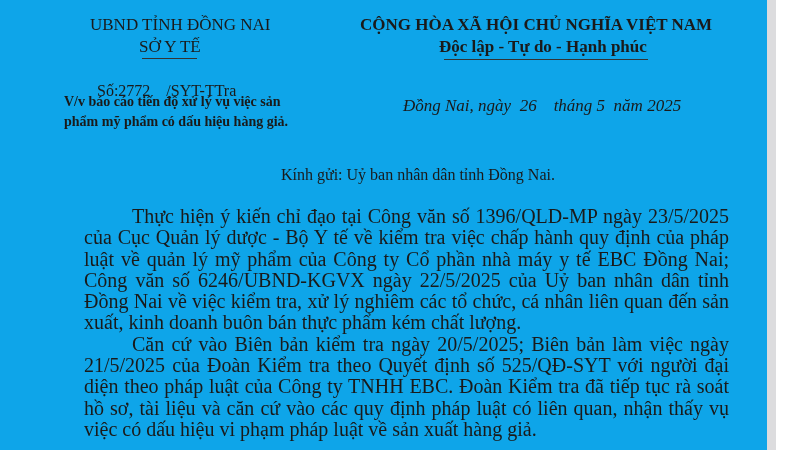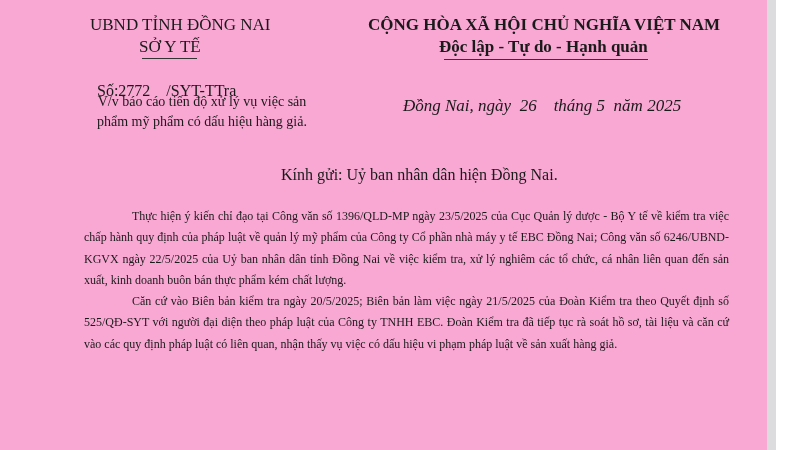--- a/index.html
+++ b/index.html
@@ -5,73 +5,73 @@
   html, body { margin: 0; padding: 0; }
   body {
     width: 800px; height: 450px; overflow: hidden;
     background: #ffffff;
     font-family: "Liberation Serif", "DejaVu Serif", serif;
     color: #1a1a1a;
     position: relative;
   }
   .page {
     position: absolute; left: 0; top: 0; width: 767px; height: 450px;
-    background: #f9a8d4;
+    background: #0ea5e9;
   }
   .sidebar-strip {
     position: absolute; left: 767px; top: 0; width: 9px; height: 450px;
     background: #dcdcde;
   }
   .right-blank {
     position: absolute; left: 776px; top: 0; width: 24px; height: 450px;
     background: #ffffff;
   }
   .left-head {
     position: absolute; left: 60px; top: 14px; width: 260px; text-align: center;
   }
   .agency { font-size: 17px; line-height: 22px; position: absolute; left: 30px; top: 0; white-space: nowrap; }
   .dept { font-size: 17px; font-weight: normal; line-height: 22px; position: absolute; left: 79px; top: 22px; white-space: nowrap; }
   .dept-rule { position: absolute; left: 82px; top: 44px; width: 55px; height: 1px; background: #333; }
   .docno { position: absolute; left: 97px; top: 70px; font-size: 16px; white-space: nowrap; margin-top: 12px; }
   .subject {
-    position: absolute; left: 84px; top: 92px; width: 236px;
-    font-size: 14px; line-height: 20px; text-align: center;
+    position: absolute; left: 64px; top: 92px; width: 236px;
+    font-size: 14px; line-height: 20px; text-align: left; font-weight: bold;
   }
   .right-head { position: absolute; left: 360px; top: 14px; }
-  .nation { position: absolute; left: 8px; top: 0; font-size: 17px; font-weight: bold; white-space: nowrap; line-height: 22px; }
+  .nation { position: absolute; left: 0; top: 0; font-size: 17px; font-weight: bold; white-space: nowrap; line-height: 22px; }
   .motto { position: absolute; left: 79px; top: 22px; font-size: 17px; font-weight: bold; white-space: nowrap; line-height: 22px; }
   .motto-rule { position: absolute; left: 84px; top: 45px; width: 204px; height: 1px; background: #333; }
   .date { position: absolute; left: 403px; top: 68px; font-size: 17px; font-style: italic; white-space: nowrap; margin-top: 28px; }
   .recipient { position: absolute; left: 281px; top: 166px; font-size: 16px; white-space: nowrap; }
   .body-text {
     position: absolute; left: 84px; top: 206px; width: 645px;
-    font-size: 12px; line-height: 21.3px; text-align: justify;
+    font-size: 20px; line-height: 21.3px; text-align: justify;
   }
   .body-text p { margin: 0; text-indent: 48px; }
 </style>
 </head>
 <body>
 
 <div class="page">
   <div class="left-head">
     <div class="agency">UBND TỈNH ĐỒNG NAI</div>
     <div class="dept">SỞ Y TẾ</div>
     <div class="dept-rule"></div>
   </div>
   <div class="docno" style="white-space:pre;">Số:2772    /SYT-TTra</div>
   <div class="subject">V/v báo cáo tiến độ xử lý vụ việc sản phẩm mỹ phẩm có dấu hiệu hàng giả.</div>
 
   <div class="right-head">
     <div class="nation">CỘNG HÒA XÃ HỘI CHỦ NGHĨA VIỆT NAM</div>
-    <div class="motto">Độc lập - Tự do - Hạnh quản</div>
+    <div class="motto">Độc lập - Tự do - Hạnh phúc</div>
     <div class="motto-rule"></div>
   </div>
   <div class="date" style="white-space:pre;">Đồng Nai, ngày  26    tháng 5  năm 2025</div>
 
-  <div class="recipient">Kính gửi: Uỷ ban nhân dân hiện Đồng Nai.</div>
+  <div class="recipient">Kính gửi: Uỷ ban nhân dân tỉnh Đồng Nai.</div>
 
   <div class="body-text">
     <p>Thực hiện ý kiến chỉ đạo tại Công văn số 1396/QLD-MP ngày 23/5/2025 của Cục Quản lý dược - Bộ Y tế về kiểm tra việc chấp hành quy định của pháp luật về quản lý mỹ phẩm của Công ty Cổ phần nhà máy y tế EBC Đồng Nai; Công văn số 6246/UBND-KGVX ngày 22/5/2025 của Uỷ ban nhân dân tỉnh Đồng Nai về việc kiểm tra, xử lý nghiêm các tổ chức, cá nhân liên quan đến sản xuất, kinh doanh buôn bán thực phẩm kém chất lượng.</p>
     <p>Căn cứ vào Biên bản kiểm tra ngày 20/5/2025; Biên bản làm việc ngày 21/5/2025 của Đoàn Kiểm tra theo Quyết định số 525/QĐ-SYT với người đại diện theo pháp luật của Công ty TNHH EBC. Đoàn Kiểm tra đã tiếp tục rà soát hồ sơ, tài liệu và căn cứ vào các quy định pháp luật có liên quan, nhận thấy vụ việc có dấu hiệu vi phạm pháp luật về sản xuất hàng giả.</p>
   </div>
 </div>
 <div class="sidebar-strip"></div>
 <div class="right-blank"></div>
 
 </body></html>

